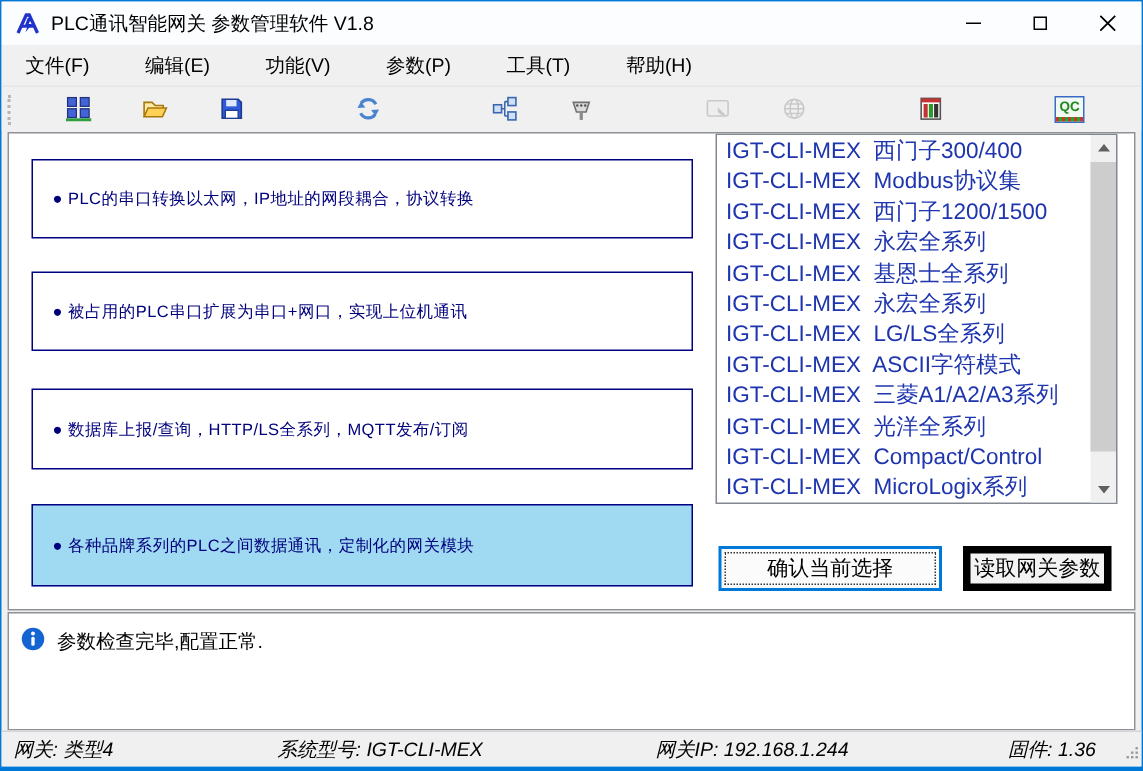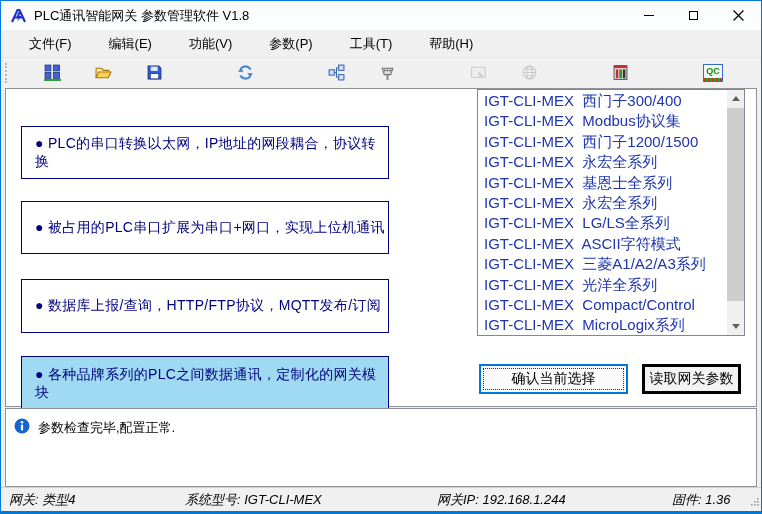--- a/index.html
+++ b/index.html
@@ -20,21 +20,21 @@
   }
   .app-icon { margin:0 7px 0 9px; display:flex; }
   .title-text { font-size:13px; color:#000; }
   .win-controls { position:absolute; right:0; top:0; height:29px; display:flex; }
   .win-btn { width:45px; height:29px; display:flex; align-items:center; justify-content:center; }
   .min-glyph { width:10px; height:1px; background:#000; display:block; }
   .max-glyph { width:9px; height:9px; border:1px solid #000; display:block; }
   
   .menubar {
     position:absolute; top:29px; left:0; right:0; height:27px;
-    background:#f0f0f0; display:flex; align-items:center; padding-left:16px;
+    background:#f0f0f0; display:flex; align-items:center; padding-left:4px;
   }
   .menu-item { font-size:13px; color:#000; padding:4px 12px; margin-right:13px; }
   
   .toolbar {
     position:absolute; top:56px; left:0; right:0; height:30px;
     background:#f0f0f0; display:flex; align-items:center; padding-left:3px;
     border-top:1px solid #e6e6e6;
     gap:32px;
   }
   .grip { width:4px; height:20px; border-left:2px dotted #b5b5b5; margin:0 4px 0 1px; }
@@ -45,24 +45,24 @@
     width:20px; height:18px; border:1px solid #3a6bc4; background:#f2f8f2;
     font-size:9px; font-weight:bold; color:#1d8a1d; text-align:center; line-height:13px;
   }
   .qc-box i { display:block; height:3px; background:repeating-linear-gradient(90deg,#c33 0 2px,#2a2 2px 4px); font-style:normal; }
   
   .panel-main {
     position:absolute; left:4px; top:87px; width:752px; height:319px;
     background:#fff; border:1px solid #8e9297;
   }
   .feature-box {
-    position:absolute; left:15px; width:368px; height:53px;
+    position:absolute; left:15px; width:441px; height:53px;
     border:1px solid #000082; background:#fff;
     display:flex; align-items:center; padding-left:13px;
-    font-size:14px; color:#00007d; letter-spacing:.3px;margin-top:20px;
+    font-size:11px; color:#00007d; letter-spacing:.3px;
   }
   .fb1 { top:17px; }
   .fb2 { top:92px; }
   .fb3 { top:170px; height:54px; }
   .fb4 { top:247px; height:55px; background:#9fd9f2; }
   
   .listbox {
     position:absolute; left:471px; top:0; width:268px; height:247px;
     background:#fff; border:1px solid #828790;
   }
@@ -78,21 +78,21 @@
   .sb-down span { width:0; height:0; border-left:4px solid transparent; border-right:4px solid transparent; border-top:5px solid #606060; display:block; }
   .sb-thumb { position:absolute; left:0; top:18px; width:17px; height:193px; background:#cdcdcd; }
   
   .btn {
     position:absolute; top:275px; height:30px;
     font-size:14px; color:#000; display:flex; align-items:center; justify-content:center;
     font-family:"Liberation Sans","DejaVu Sans",sans-serif;
   }
   .btn-confirm { left:473px; width:149px; background:#fbfbfb; border:2px solid #0078d7; }
   .btn-confirm::after { content:""; position:absolute; inset:2px; border:1px dotted #333; }
-  .btn-read { left:636px; width:99px; background:#f3f3f3; border:3px solid #000000; }
+  .btn-read { left:636px; width:99px; background:#f3f3f3; border:5px solid #000000; }
   
   .panel-msg {
     position:absolute; left:4px; top:407px; width:752px; height:79px;
     background:#fff; border:1px solid #8e9297;
   }
   .info-icon { position:absolute; left:8px; top:9px; }
   .msg-text { position:absolute; left:32px; top:10px; font-size:13px; color:#000; }
   
   .statusbar {
     position:absolute; left:0; right:0; top:486px; height:24px;
@@ -251,21 +251,21 @@
 
   <div class="panel-main">
 
     <div class="feature-box fb1">
       <span>● PLC的串口转换以太网，IP地址的网段耦合，协议转换</span>
     </div>
     <div class="feature-box fb2">
       <span>● 被占用的PLC串口扩展为串口+网口，实现上位机通讯</span>
     </div>
     <div class="feature-box fb3">
-      <span>● 数据库上报/查询，HTTP/FTP协议，MQTT发布/订阅</span>
+      <span>● 数据库上报/查询，HTTP/LS全系列，MQTT发布/订阅</span>
     </div>
     <div class="feature-box fb4">
       <span>● 各种品牌系列的PLC之间数据通讯，定制化的网关模块</span>
     </div>
 
     <div class="listbox">
       <div class="list-items">
         <div class="list-item">IGT-CLI-MEX  西门子300/400</div>
         <div class="list-item">IGT-CLI-MEX  Modbus协议集</div>
         <div class="list-item">IGT-CLI-MEX  西门子1200/1500</div>

